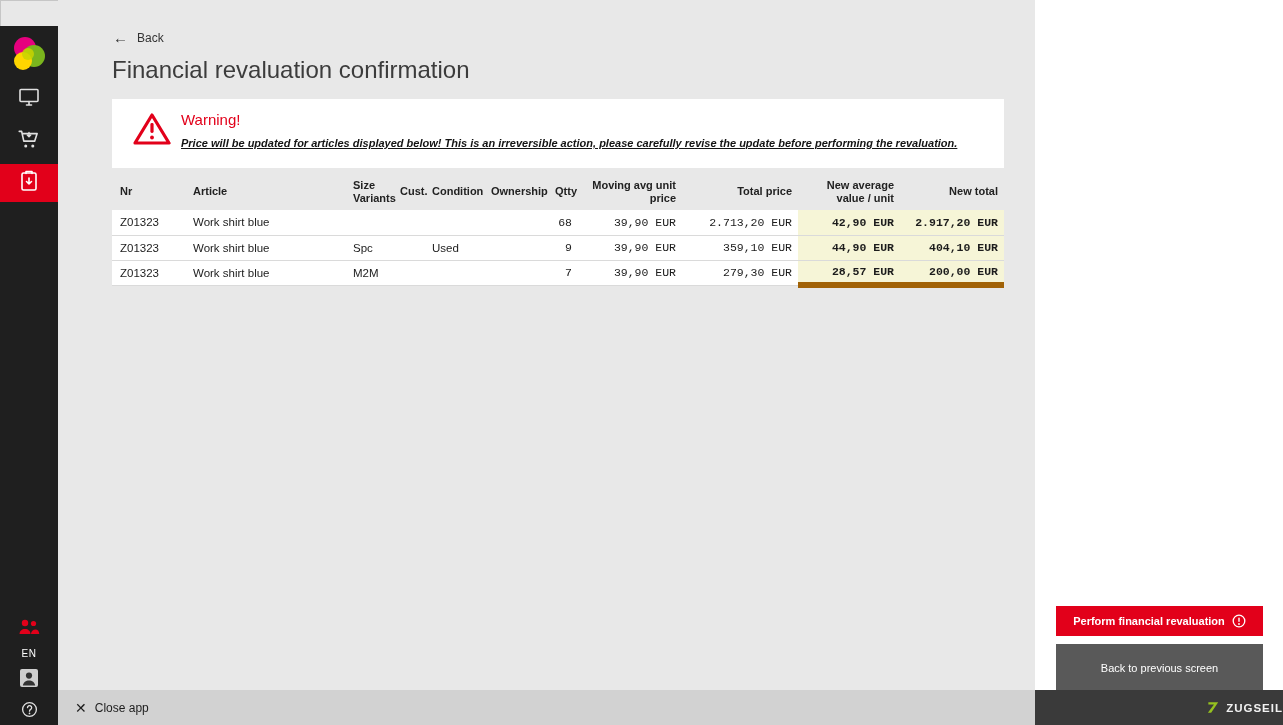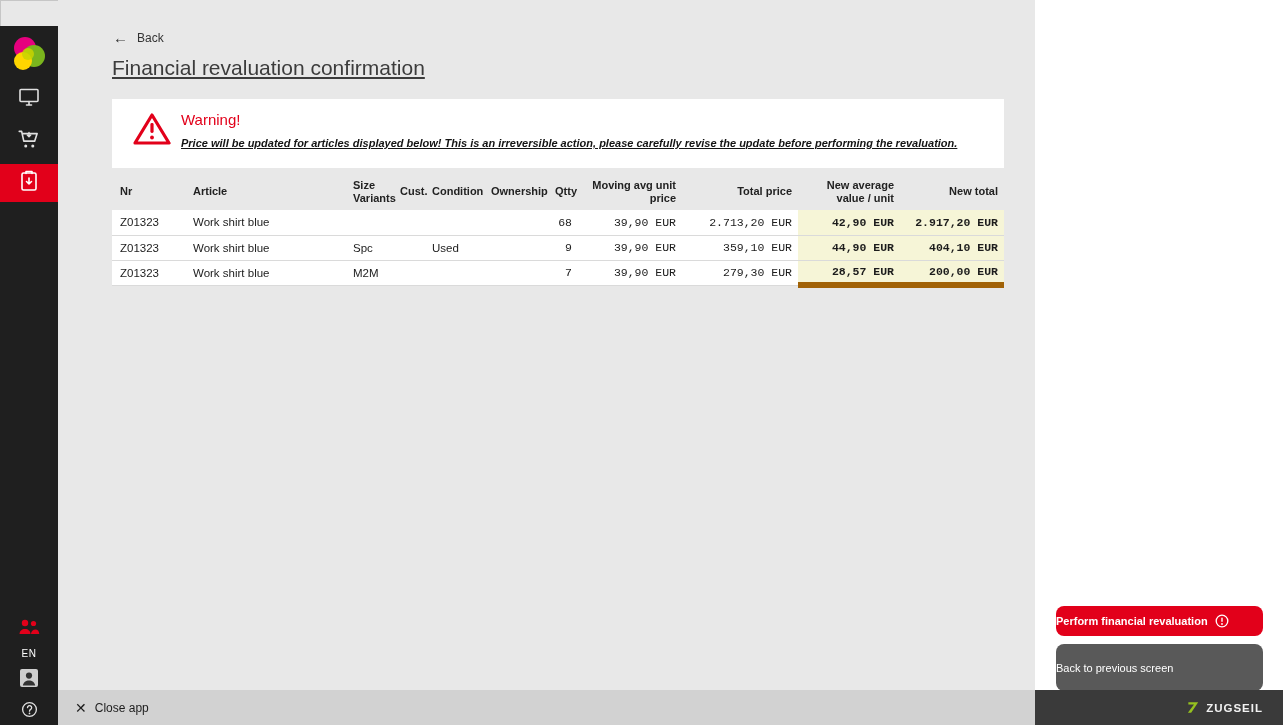--- a/index.html
+++ b/index.html
@@ -27,48 +27,48 @@
   .dock i { display:block; background:#cfcfcf; }
   .dock i.b1 { width:7px; height:7px; }
   .dock i.b2 { width:3px; height:3px; border-radius:50%; }
   .dock i.b3 { width:6px; height:6px; }
   .dock i.b4 { width:7px; height:7px; }
 
   
   .main { position:absolute; left:58px; top:0; width:977px; height:690px; background:#e8e8e8; }
   .back-link { position:absolute; left:55px; top:30px; display:flex; align-items:center; gap:9px; font-size:12px; color:#333; cursor:pointer; }
   .back-link .arrow { font-size:15px; line-height:1; color:#333; }
-  .page-title { position:absolute; left:54px; top:56px; font-size:21px; font-weight:400; color:#3c3c3c;text-decoration:underline; }
+  .page-title { position:absolute; left:54px; top:56px; font-size:24px; font-weight:400; color:#3c3c3c; }
 
   .warning-panel { position:absolute; left:54px; top:99px; width:892px; height:69px; background:#ffffff; }
   .warning-panel .tri { position:absolute; left:21px; top:12px; width:38px; height:36px; }
   .warning-title { position:absolute; left:69px; top:12px; font-size:15px; font-weight:500; color:#e2001a; }
   .warning-msg { position:absolute; left:69px; top:37px; right:20px; font-size:11px; font-weight:bold; font-style:italic; color:#141414; line-height:1.35;text-decoration:underline; }
 
   
   .data-table { position:absolute; left:54px; top:174px; width:892px; border-collapse:collapse; table-layout:fixed; font-size:11.5px; color:#1c1c1c; }
   .data-table th { font-size:11px; font-weight:bold; color:#222; text-align:left; vertical-align:middle; padding:4px 8px; height:36px; line-height:1.2; }
   .data-table th.num { text-align:right; padding-right:6px; }
   .data-table td { background:#ffffff; border-bottom:1px solid #dadada; height:25px; padding:0 8px; overflow:hidden; white-space:nowrap;margin-left:16px; }
   .data-table td.num { text-align:right; padding-right:6px;font-family:Liberation Mono, monospace; }
   .data-table td.hl { background:#f6f5d7; font-weight:bold; }
   .data-table tr:last-child td.hl { border-bottom:6px solid #a16207; }
 
   
   .right-panel { position:absolute; left:1035px; top:0; width:248px; height:690px; background:#ffffff; }
-  .btn { position:absolute; left:21px; width:207px; border:none; border-radius:8px; color:#fff; cursor:pointer; font-family:"Liberation Sans",sans-serif; display:flex; align-items:center; gap:7px; }
+  .btn { position:absolute; left:21px; width:207px; border:none; border-radius:0; color:#fff; cursor:pointer; font-family:"Liberation Sans",sans-serif; display:flex; align-items:center; justify-content:center; gap:7px; }
   .btn-perform { top:606px; height:30px; background:#e2001a; font-size:11px; font-weight:bold; }
   .btn-back { top:644px; height:47px; background:#595959; font-size:11px; font-weight:400; }
 
   
   .footer-main { position:absolute; left:58px; top:690px; width:977px; height:35px; background:#d2d2d2; }
   .close-app { position:absolute; left:17px; top:0; height:35px; display:flex; align-items:center; gap:8px; font-size:12px; color:#1d1d1d; cursor:pointer; }
   .close-app .x { font-size:14px; line-height:1; color:#1d1d1d; }
   .support-text { position:absolute; left:530px; top:0; height:35px; display:flex; align-items:center; font-size:11.5px; color:#222; }
-  .footer-right { position:absolute; left:1035px; top:690px; width:248px; height:35px; background:#3a3a3a; display:flex; align-items:center; justify-content:flex-end; padding-right:20px; gap:5px; }
+  .footer-right { position:absolute; left:1035px; top:690px; width:248px; height:35px; background:#3a3a3a; display:flex; align-items:center; justify-content:flex-end; padding-right:0; gap:5px; }
   .brand-text { color:#f2f2f2; font-size:11.5px; font-weight:bold; letter-spacing:1px; }
 </style>
 </head>
 <body>
 
 <div class="sidebar">
   <div class="logo">
     <svg viewBox="0 0 40 40" width="40" height="40">
       <circle cx="16" cy="13" r="11" fill="#e6007e"></circle>
       <circle cx="25" cy="21" r="11" fill="#7ab51d"></circle>

